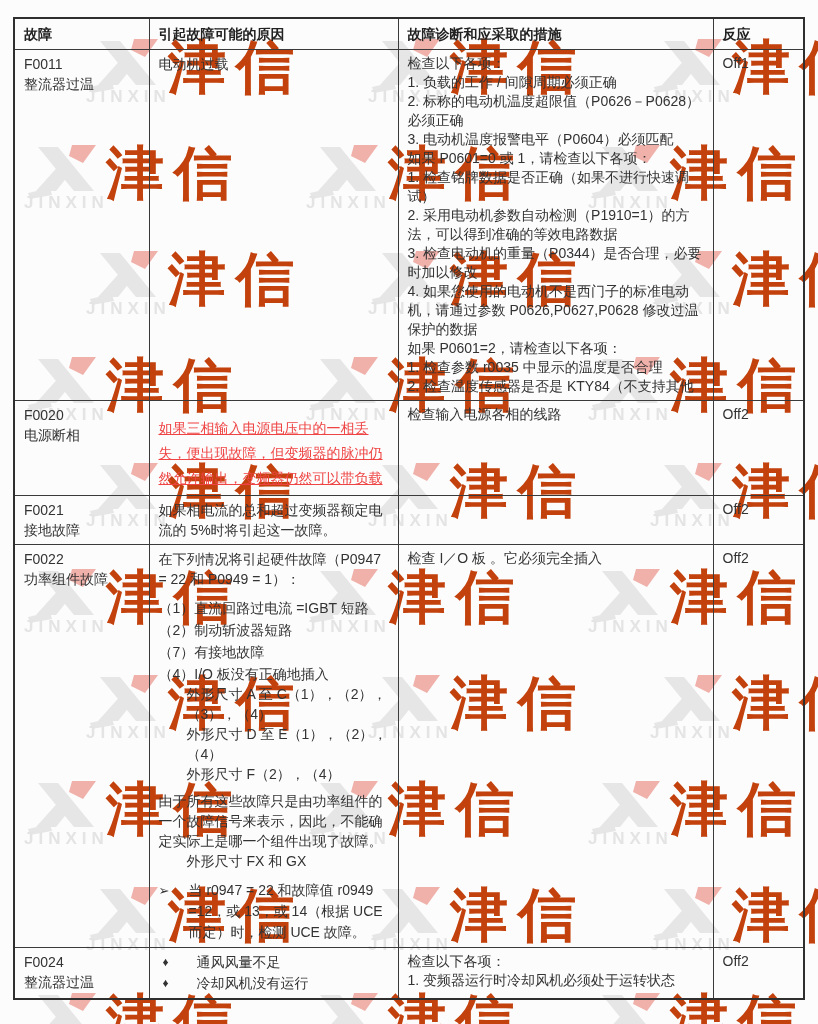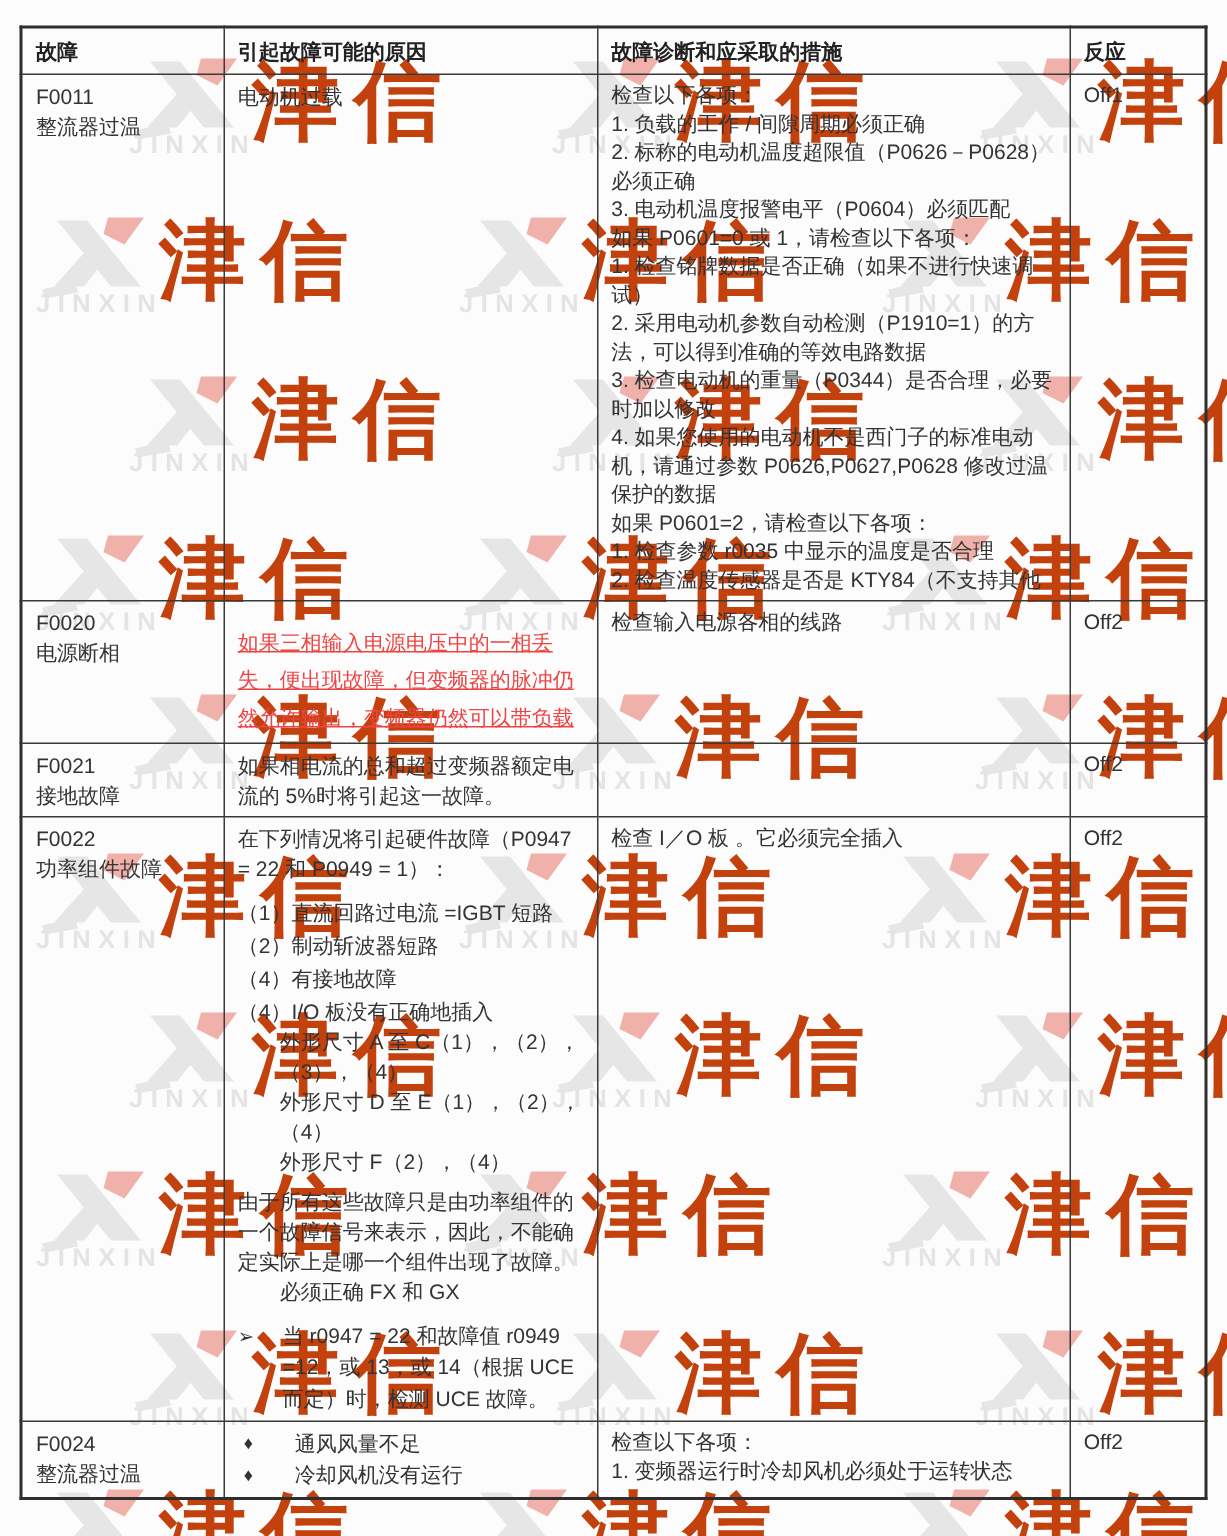--- a/index.html
+++ b/index.html
@@ -449,27 +449,27 @@
         </tr>
         <tr>
           <td>
             <div class="fault-code">F0022</div>
             <div class="fault-name">功率组件故障</div>
           </td>
           <td class="cause-cell">
             <p>在下列情况将引起硬件故障（P0947 = 22  和  P0949 = 1）：</p>
             <p class="list-item list-first">（1）直流回路过电流 =IGBT 短路</p>
             <p class="list-item">（2）制动斩波器短路</p>
-            <p class="list-item">（4）有接地故障</p>
+            <p class="list-item">（7）有接地故障</p>
             <p class="list-item">（4）I/O 板没有正确地插入</p>
             <p class="indent">外形尺寸 A 至 C（1），（2），（3），（4）</p>
             <p class="indent">外形尺寸 D 至 E（1），（2），（4）</p>
             <p class="indent">外形尺寸 F（2），（4）</p>
             <p class="para-gap">由于所有这些故障只是由功率组件的一个故障信号来表示，因此，不能确定实际上是哪一个组件出现了故障。</p>
-            <p class="indent">必须正确 FX 和 GX</p>
+            <p class="indent">外形尺寸 FX 和 GX</p>
             <p class="arrow">
               <span class="arrow-glyph">➢</span>
               <span>当 r0947 = 22 和故障值 r0949 =12，或 13，或 14（根据 UCE 而定）时，检测 UCE 故障。</span>
             </p>
           </td>
           <td class="measures-cell">
             <p>检查 I／O 板 。它必须完全插入</p>
           </td>
           <td class="reaction-cell">Off2</td>
         </tr>

